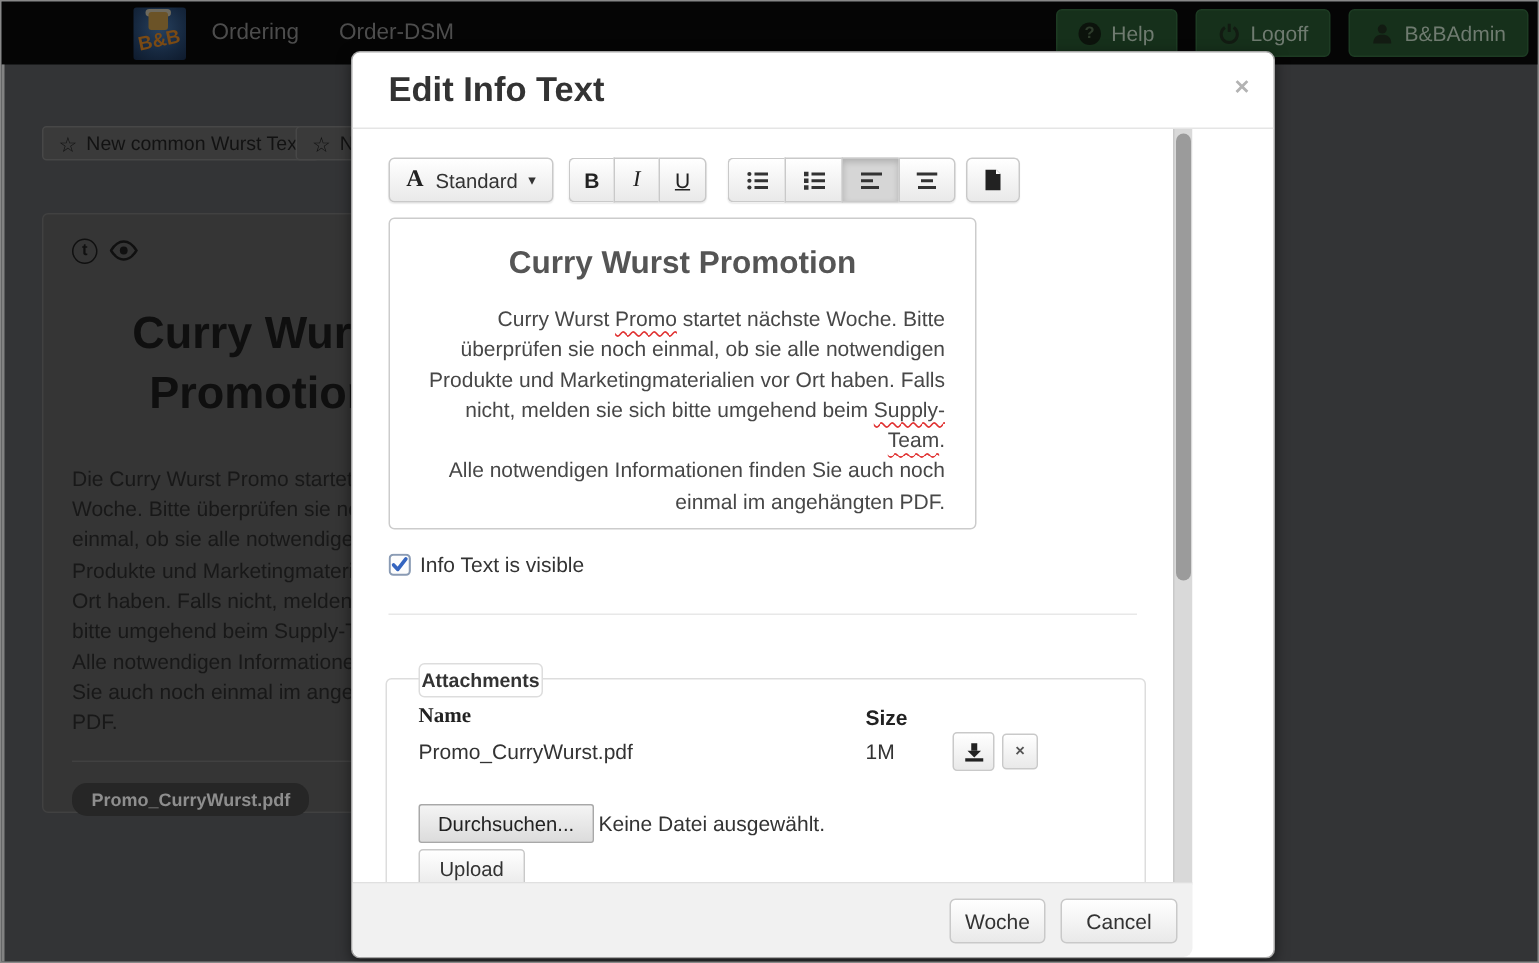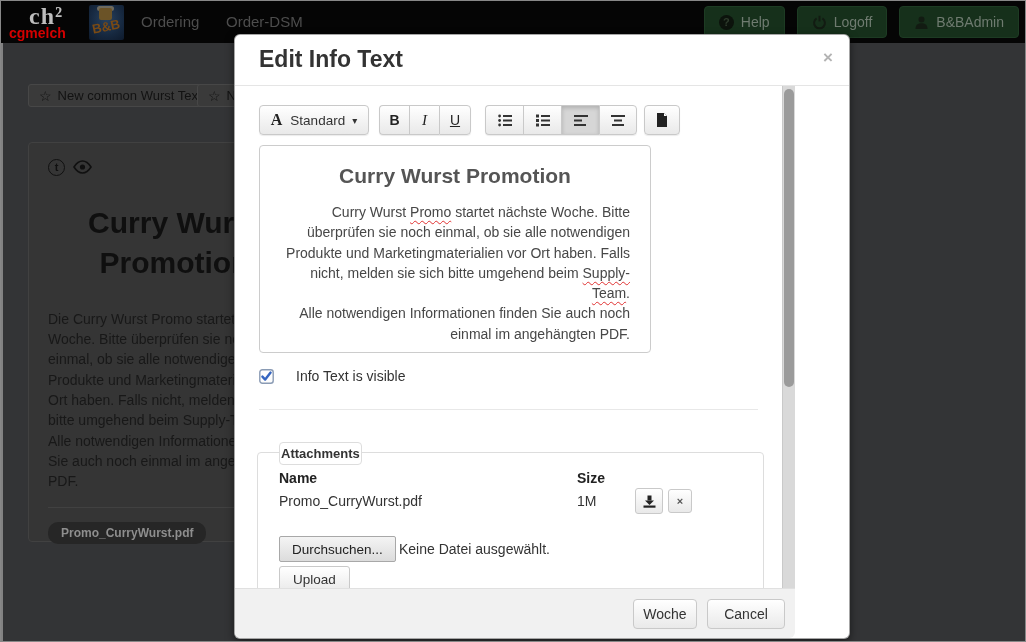--- a/index.html
+++ b/index.html
@@ -69,30 +69,30 @@
   .caret { font-size:10px; color:#333; }
   .b-b { font-weight:bold; font-size:14px; color:#222; }
   .b-i { font-style:italic; font-family:"Liberation Serif",serif; font-size:15px; color:#222; }
   .b-u { text-decoration:underline; font-size:14px; color:#222; }
 
   .editor { position:absolute; left:24px; top:59px; width:392px; height:208px; border:1px solid #ccc; border-radius:4px; padding:12px 20px; overflow:hidden; cursor:text; }
   .ed-heading { text-align:center; font-size:21px; font-weight:bold; color:#555; margin:6px 0 14px; }
   .ed-par { font-size:14px; color:#474747; line-height:1.45;text-align:right; }
   .misspelled { text-decoration:underline; text-decoration-style:wavy; text-decoration-color:#e03131; text-decoration-thickness:1px; text-underline-offset:3px; }
 
-  .cb-row { position:absolute; left:24px; top:281px; height:18px; display:flex; align-items:center; gap:22px; }
+  .cb-row { position:absolute; left:24px; top:281px; height:18px; display:flex; align-items:center; gap:6px; }
   .cb-box { width:15px; height:15px; cursor:pointer; }
   .cb-label { font-size:14px; color:#333; }
 
   .divider { position:absolute; left:24px; top:323px; width:499px; border-top:1px solid #e8e8e8; }
 
   .fieldset { position:absolute; left:22px; top:366px; width:507px; height:200px; border:1px solid #ddd; border-radius:4px; background:#fff; }
   .legend { position:absolute; left:44px; top:356px; background:#fff; border:1px solid #ddd; border-radius:4px; padding:3px 1px; font-size:13px; font-weight:bold; color:#333; z-index:2; }
   .att-col { position:absolute; font-size:14px; font-weight:bold; color:#222; top:384px; }
-  .att-col.name { left:44px; }
+  .att-col.name { left:44px;font-family:Liberation Serif, serif; }
   .att-col.size { left:342px; }
   .att-cell { position:absolute; font-size:14px; color:#333; top:407px; }
   .att-cell.name { left:44px; }
   .att-cell.size { left:342px; }
   .dl-btn { position:absolute; left:400px; top:402px; width:28px; height:26px; border-radius:3px; display:flex; align-items:center; justify-content:center; }
   .rm-btn { position:absolute; left:433px; top:403px; width:24px; height:24px; border-radius:3px; font-size:11px; font-weight:bold; color:#555; display:flex; align-items:center; justify-content:center; }
   .browse-btn { position:absolute; left:44px; top:450px; height:26px; padding:0 12px; background:linear-gradient(#f4f4f4,#dcdcdc); border:1px solid #a8a8a8; border-radius:2px; font-size:13.5px; color:#222; cursor:pointer; }
   .nofile { position:absolute; left:164px; top:455px; font-size:14px; color:#333; }
   .upload-btn { position:absolute; left:44px; top:480px; height:27px; padding:0 13px; border-radius:3px 3px 0 0; font-size:13.5px; }
 
@@ -102,24 +102,20 @@
   .f-cancel { right:10px; width:78px; }
 
   svg { display:block; }
 </style>
 </head>
 <body>
 
 <div class="screen">
 
   <div class="navbar">
-    <div class="brand">
-      <span class="brand-glyph">ch²</span>
-      <span class="brand-name">cgmelch</span>
-    </div>
     <div class="bb-logo">
       <span class="bb-foam"></span>
       <span class="bb-mug"></span>
       <span class="bb-text">B&amp;B</span>
     </div>
     <span class="nav-item ordering">Ordering</span>
     <span class="nav-item orderdsm">Order-DSM</span>
     <div class="nav-right">
       <button class="nav-btn">
         <span class="nicon help-circle">?</span>

